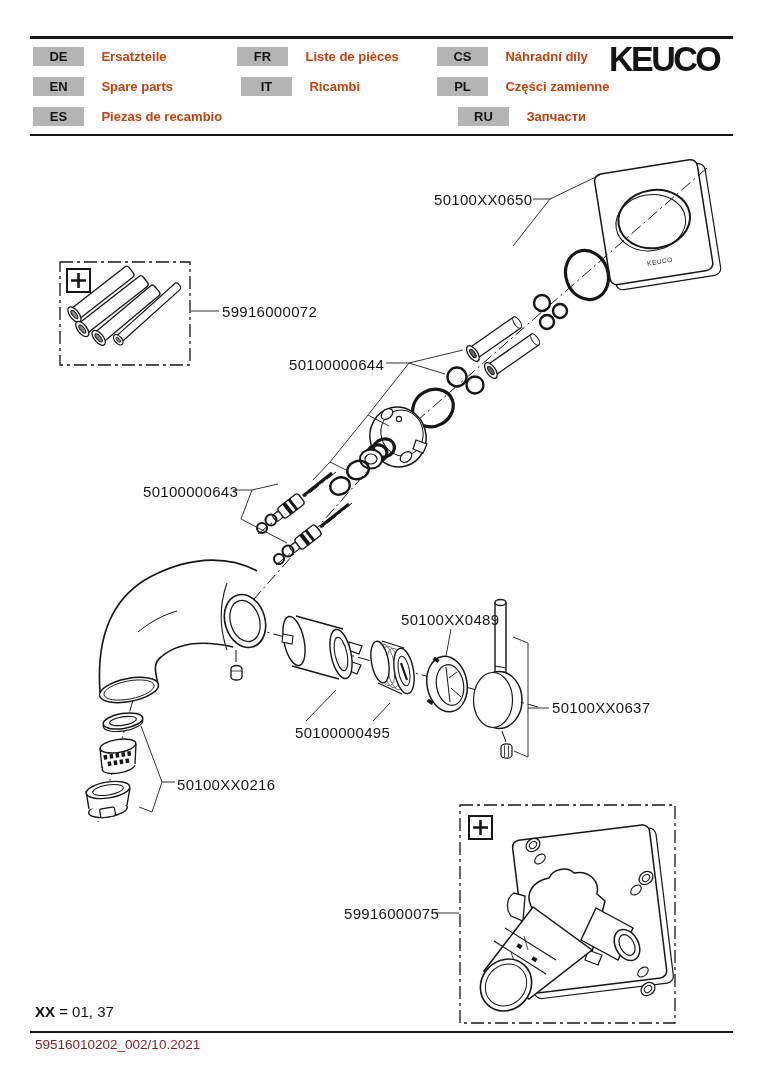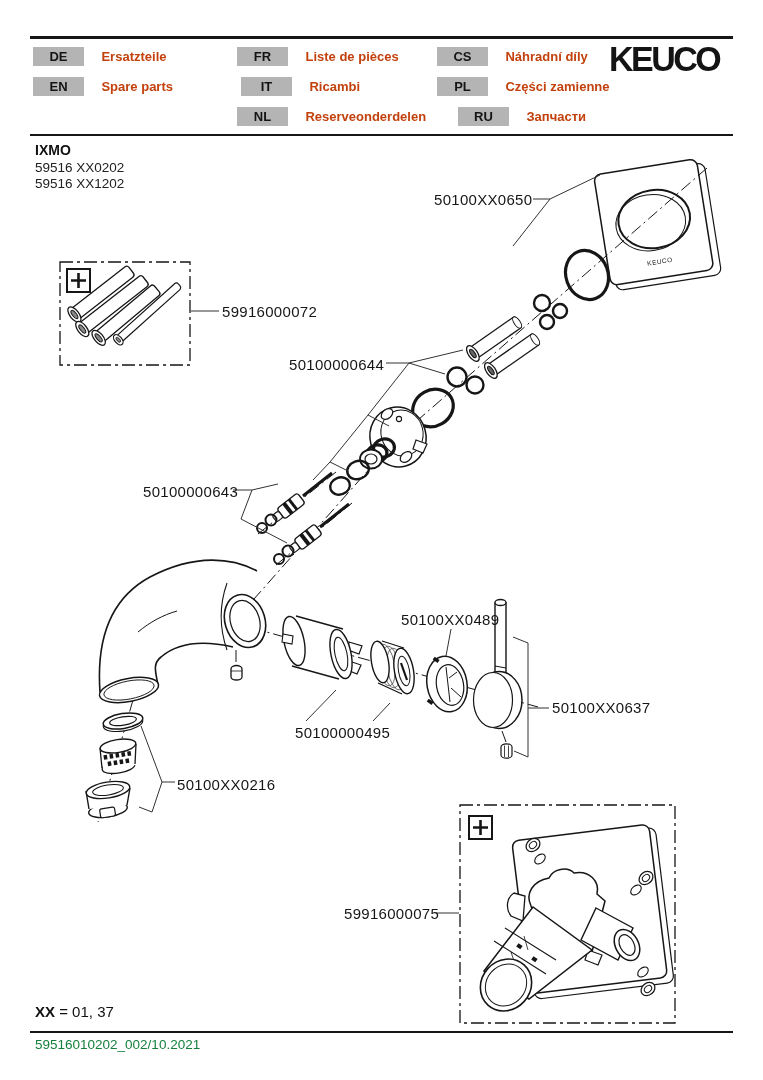--- a/index.html
+++ b/index.html
@@ -16,73 +16,68 @@
              font-size:13px;text-align:center;vertical-align:top;}
   .lang-label{display:inline-block;margin-left:13px;line-height:19px;
               font-weight:bold;font-size:13px;color:#c2410c;vertical-align:top;}
   .logo{position:absolute;left:609px;top:40px;font-size:34px;font-weight:bold;
         letter-spacing:-2.5px;color:#141414;transform:scaleY(1.02);}
   .product{position:absolute;left:35px;top:142px;line-height:16px;}
   .product .name{font-weight:bold;font-size:14px;margin-bottom:2px;}
   .product .code{font-size:13.5px;color:#222;}
   .footer-variant{position:absolute;left:35px;top:1003px;font-size:15px;}
   .footer-variant b{font-weight:bold;}
-  .doc-code{position:absolute;left:35px;top:1037px;font-size:13.5px;color:#15803d;}
+  .doc-code{position:absolute;left:35px;top:1037px;font-size:13.5px;color:#7f1d1d;}
   svg.diagram{position:absolute;left:0;top:0;}
   svg text.plabel{font-family:"Liberation Sans","DejaVu Sans",sans-serif;
                   font-size:15px;fill:#161616;letter-spacing:.3px;}
 </style>
 </head>
 <body>
 
 <div class="page">
 
   <div class="rule top"></div>
 
   <div class="lang-item" style="left:33px;top:47px">
     <span class="lang-code">DE</span>
     <span class="lang-label">Ersatzteile</span>
   </div>
   <div class="lang-item" style="left:33px;top:77px">
     <span class="lang-code">EN</span>
     <span class="lang-label">Spare parts</span>
   </div>
+  <div class="lang-item" style="left:33px;top:107px">
+    <span class="lang-code">ES</span>
+    <span class="lang-label">Piezas de recambio</span>
+  </div>
   <div class="lang-item" style="left:237px;top:47px">
     <span class="lang-code">FR</span>
     <span class="lang-label">Liste de pièces</span>
   </div>
   <div class="lang-item" style="left:241px;top:77px">
     <span class="lang-code">IT</span>
     <span class="lang-label">Ricambi</span>
   </div>
-  <div class="lang-item" style="left:237px;top:107px">
-    <span class="lang-code">NL</span>
-    <span class="lang-label">Reserveonderdelen</span>
-  </div>
   <div class="lang-item" style="left:437px;top:47px">
     <span class="lang-code">CS</span>
     <span class="lang-label">Náhradní díly</span>
   </div>
   <div class="lang-item" style="left:437px;top:77px">
     <span class="lang-code">PL</span>
     <span class="lang-label">Części zamienne</span>
   </div>
   <div class="lang-item" style="left:458px;top:107px">
     <span class="lang-code">RU</span>
     <span class="lang-label">Запчасти</span>
   </div>
 
   <div class="logo">KEUCO</div>
   <div class="rule mid"></div>
 
-  <div class="product">
-    <div class="name">IXMO</div>
-    <div class="code">59516 XX0202</div>
-    <div class="code">59516 XX1202</div>
-  </div>
 
   <svg class="diagram" width="763" height="1080" viewBox="0 0 763 1080">
 
     <g transform="rotate(-9 655 224)">
       <rect x="607" y="171" width="106" height="113" rx="7" fill="#fff" stroke="#161616" stroke-width="1.2"></rect>
       <rect x="602" y="166" width="104" height="112" rx="7" fill="#fff" stroke="#161616" stroke-width="1.5"></rect>
       <ellipse cx="655" cy="219" rx="36" ry="29" fill="#fff" stroke="#161616" stroke-width="2"></ellipse>
       <ellipse cx="651" cy="222" rx="35" ry="28" fill="none" stroke="#161616" stroke-width="1"></ellipse>
       <text x="654" y="264" text-anchor="middle" font-size="6.5" fill="#161616" letter-spacing="0.5">KEUCO</text>
     </g>

